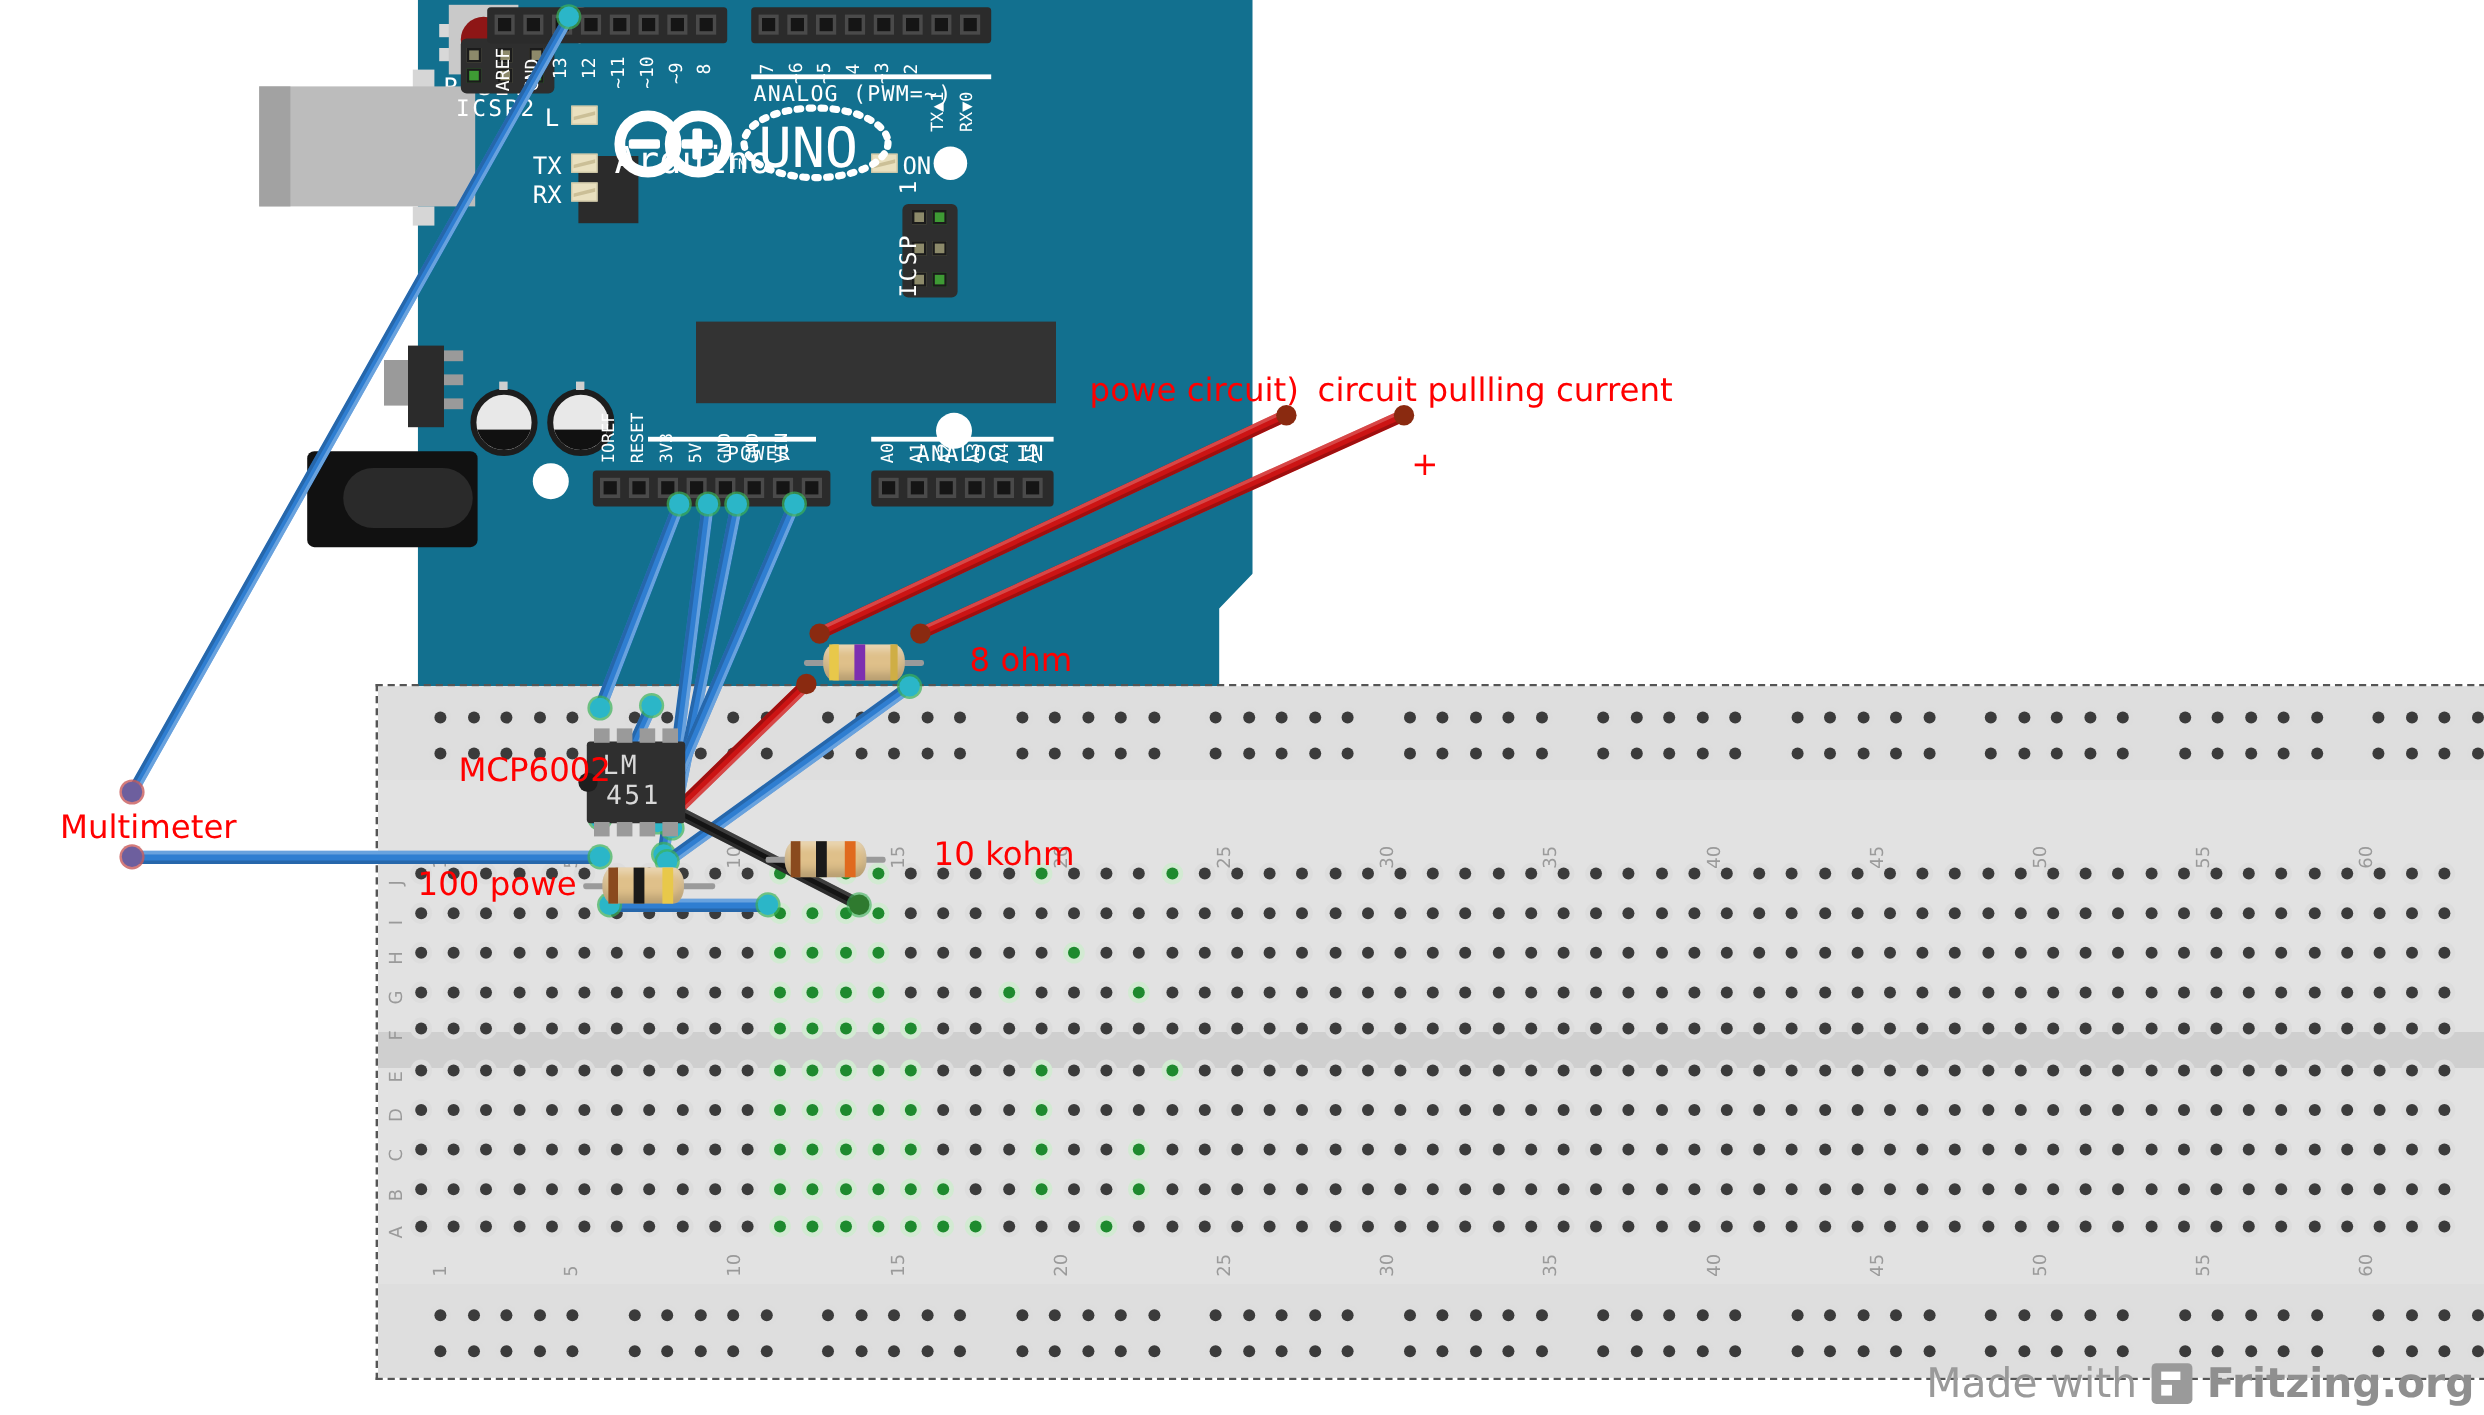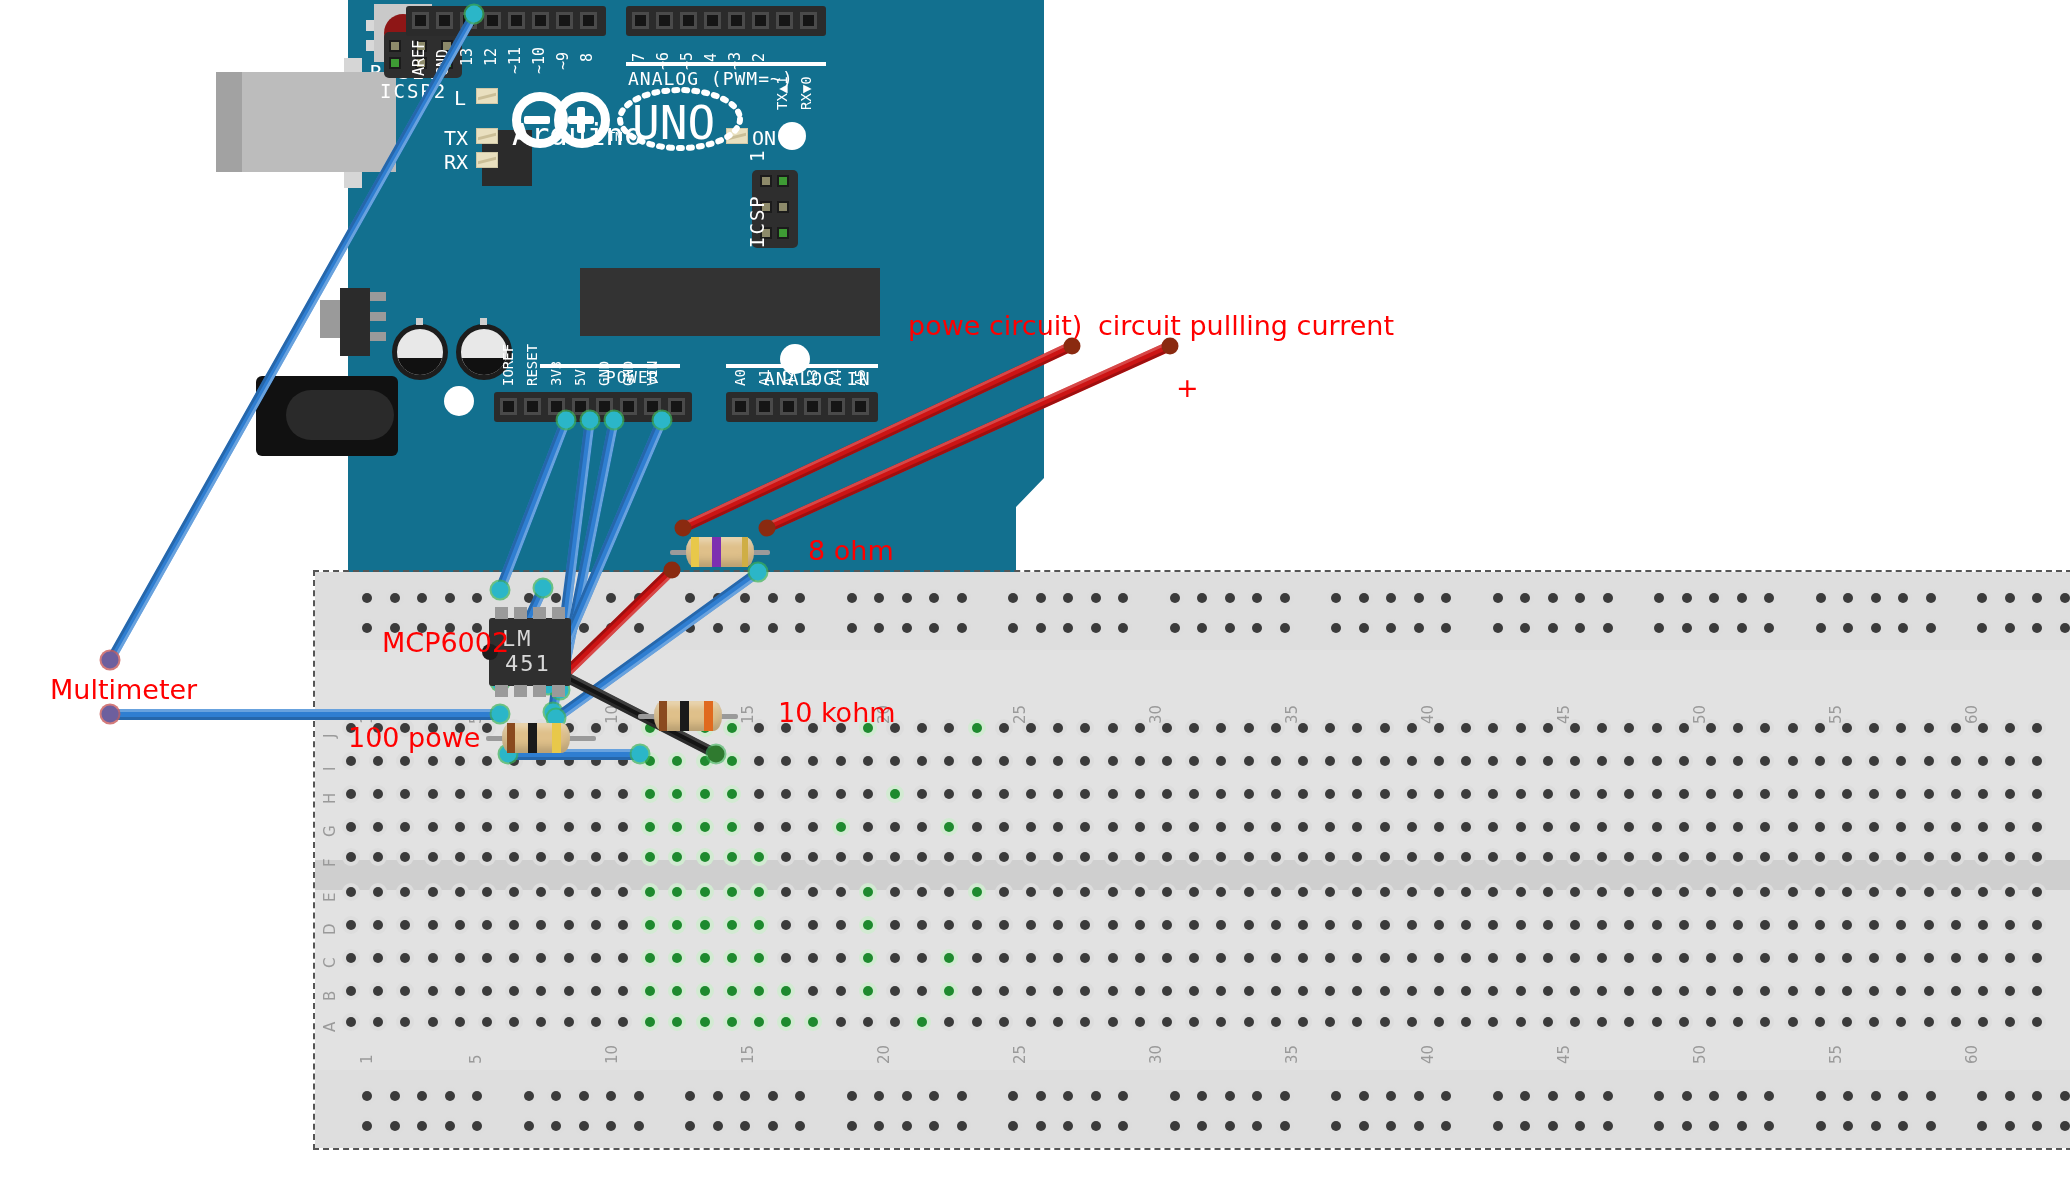--- a/index.html
+++ b/index.html
@@ -2931,14 +2931,19 @@
 
   <div class="note" style="left:908px;top:310px;">powe circuit)</div>
   <div class="note" style="left:1098px;top:310px;">circuit pullling current</div>
   <div class="note" style="left:1176px;top:372px;">+</div>
   <div class="note" style="left:808px;top:535px;">8 ohm</div>
   <div class="note" style="left:382px;top:627px;">MCP6002</div>
   <div class="note" style="left:778px;top:697px;">10 kohm</div>
   <div class="note" style="left:348px;top:722px;">100 powe</div>
   <div class="note" style="left:50px;top:674px;">Multimeter</div>
 
+  <div class="madewith">
+    <span class="mw">Made with</span>
+    <span class="fzlogo"></span>
+    <span class="fz">Fritzing.org</span>
+  </div>
 
 </div>
 
 </body></html>

